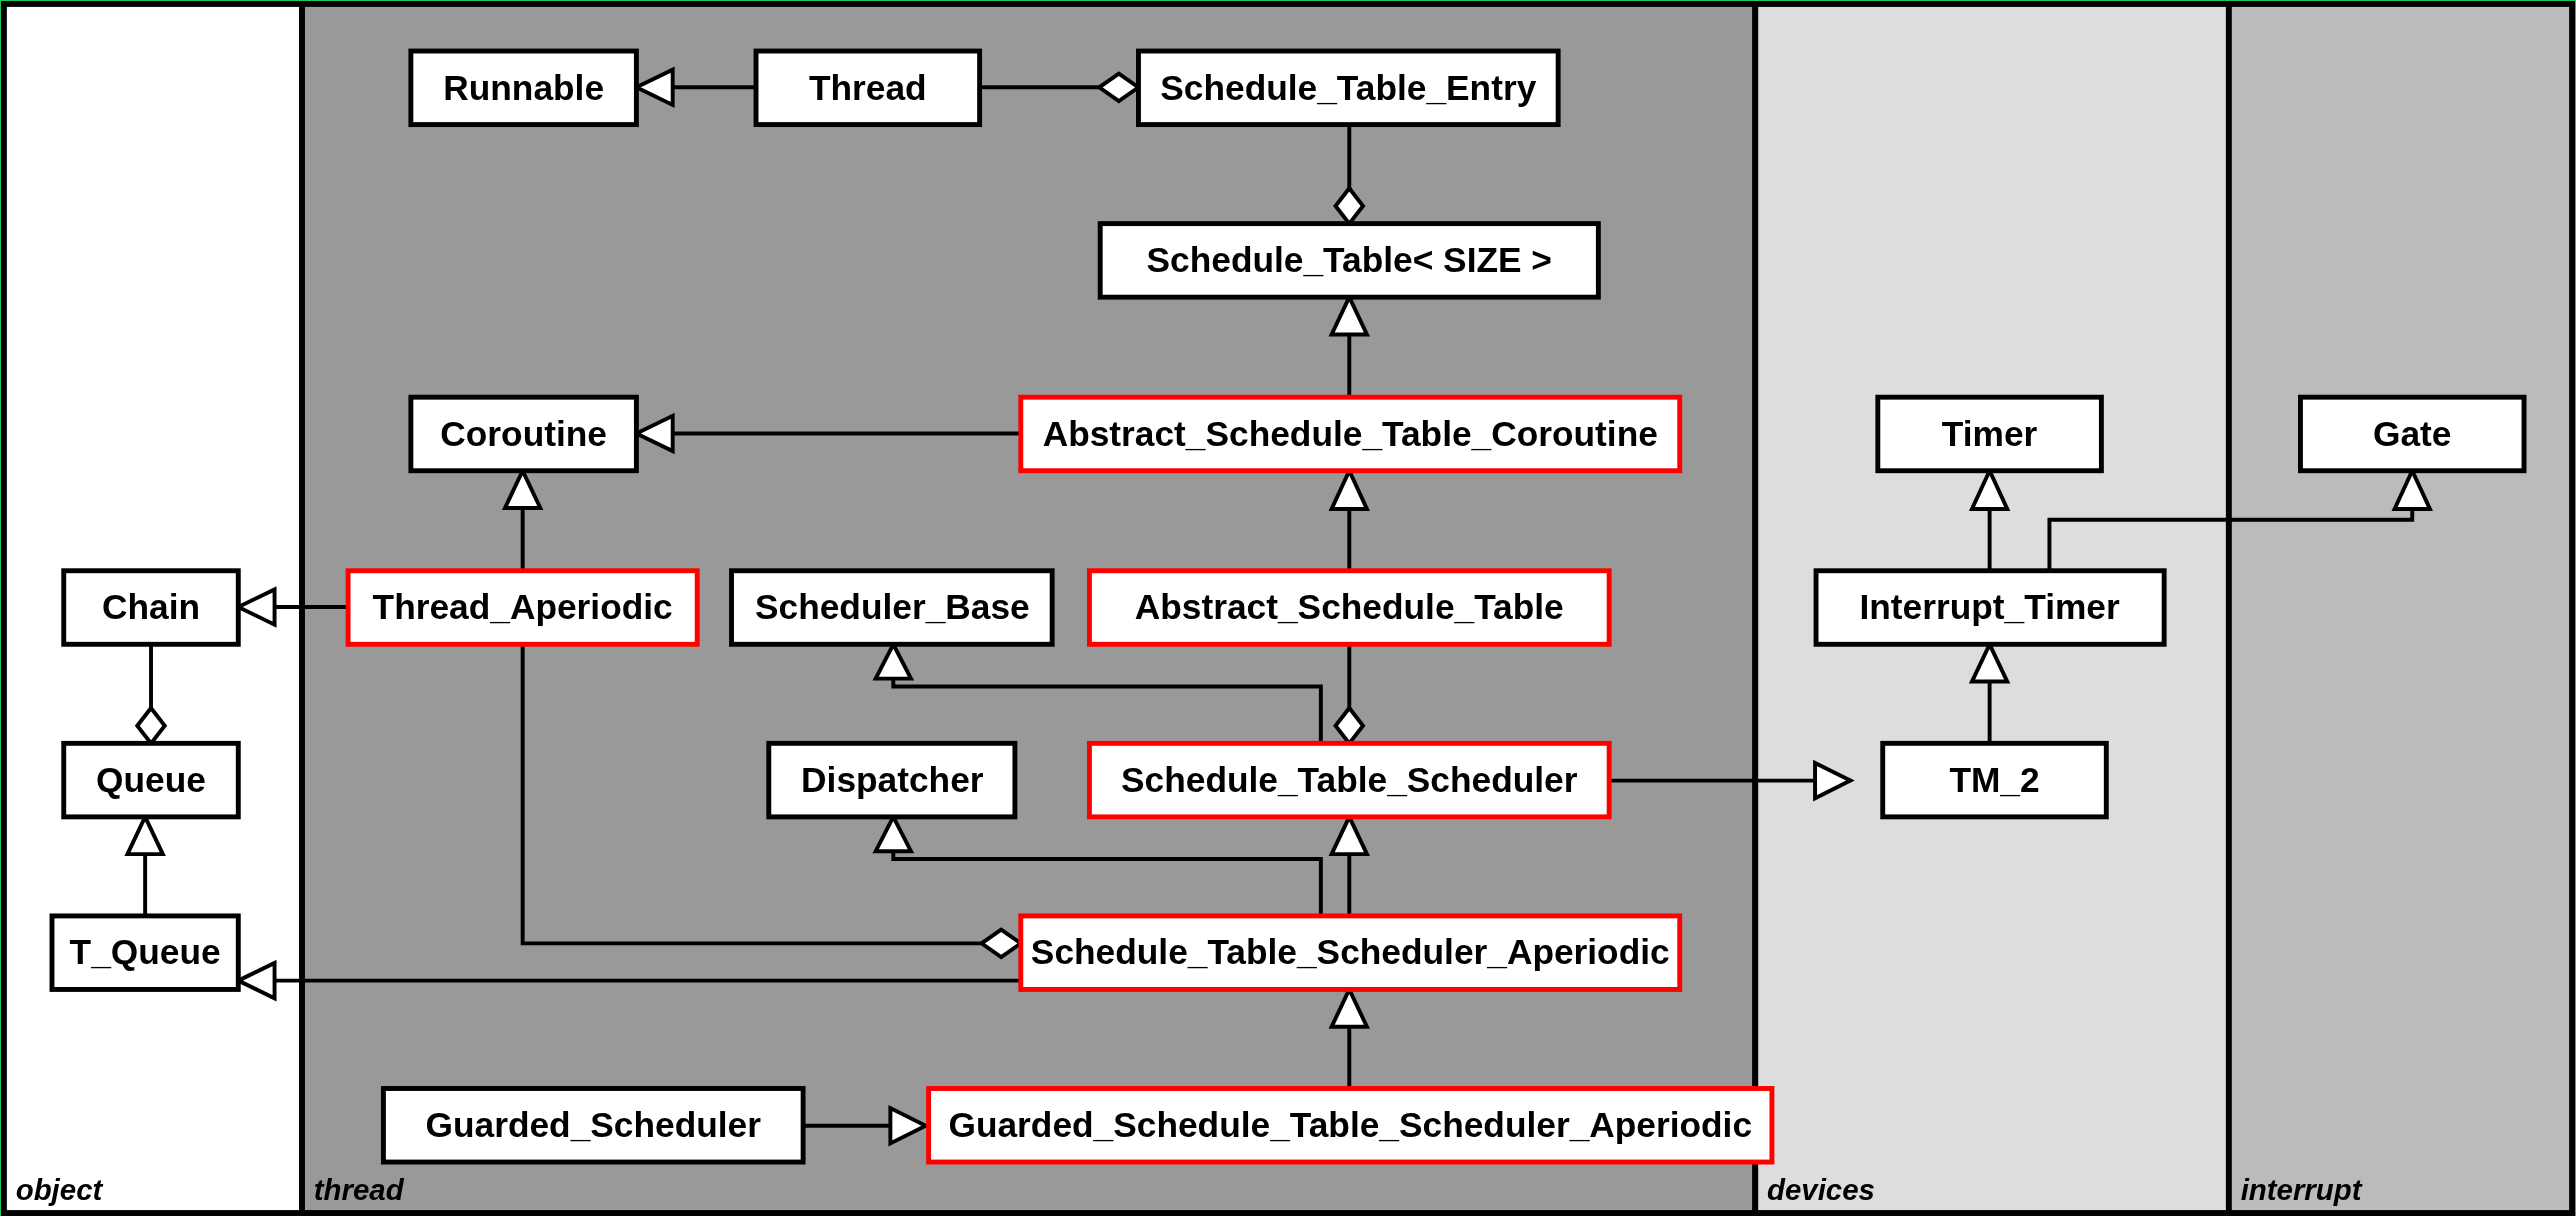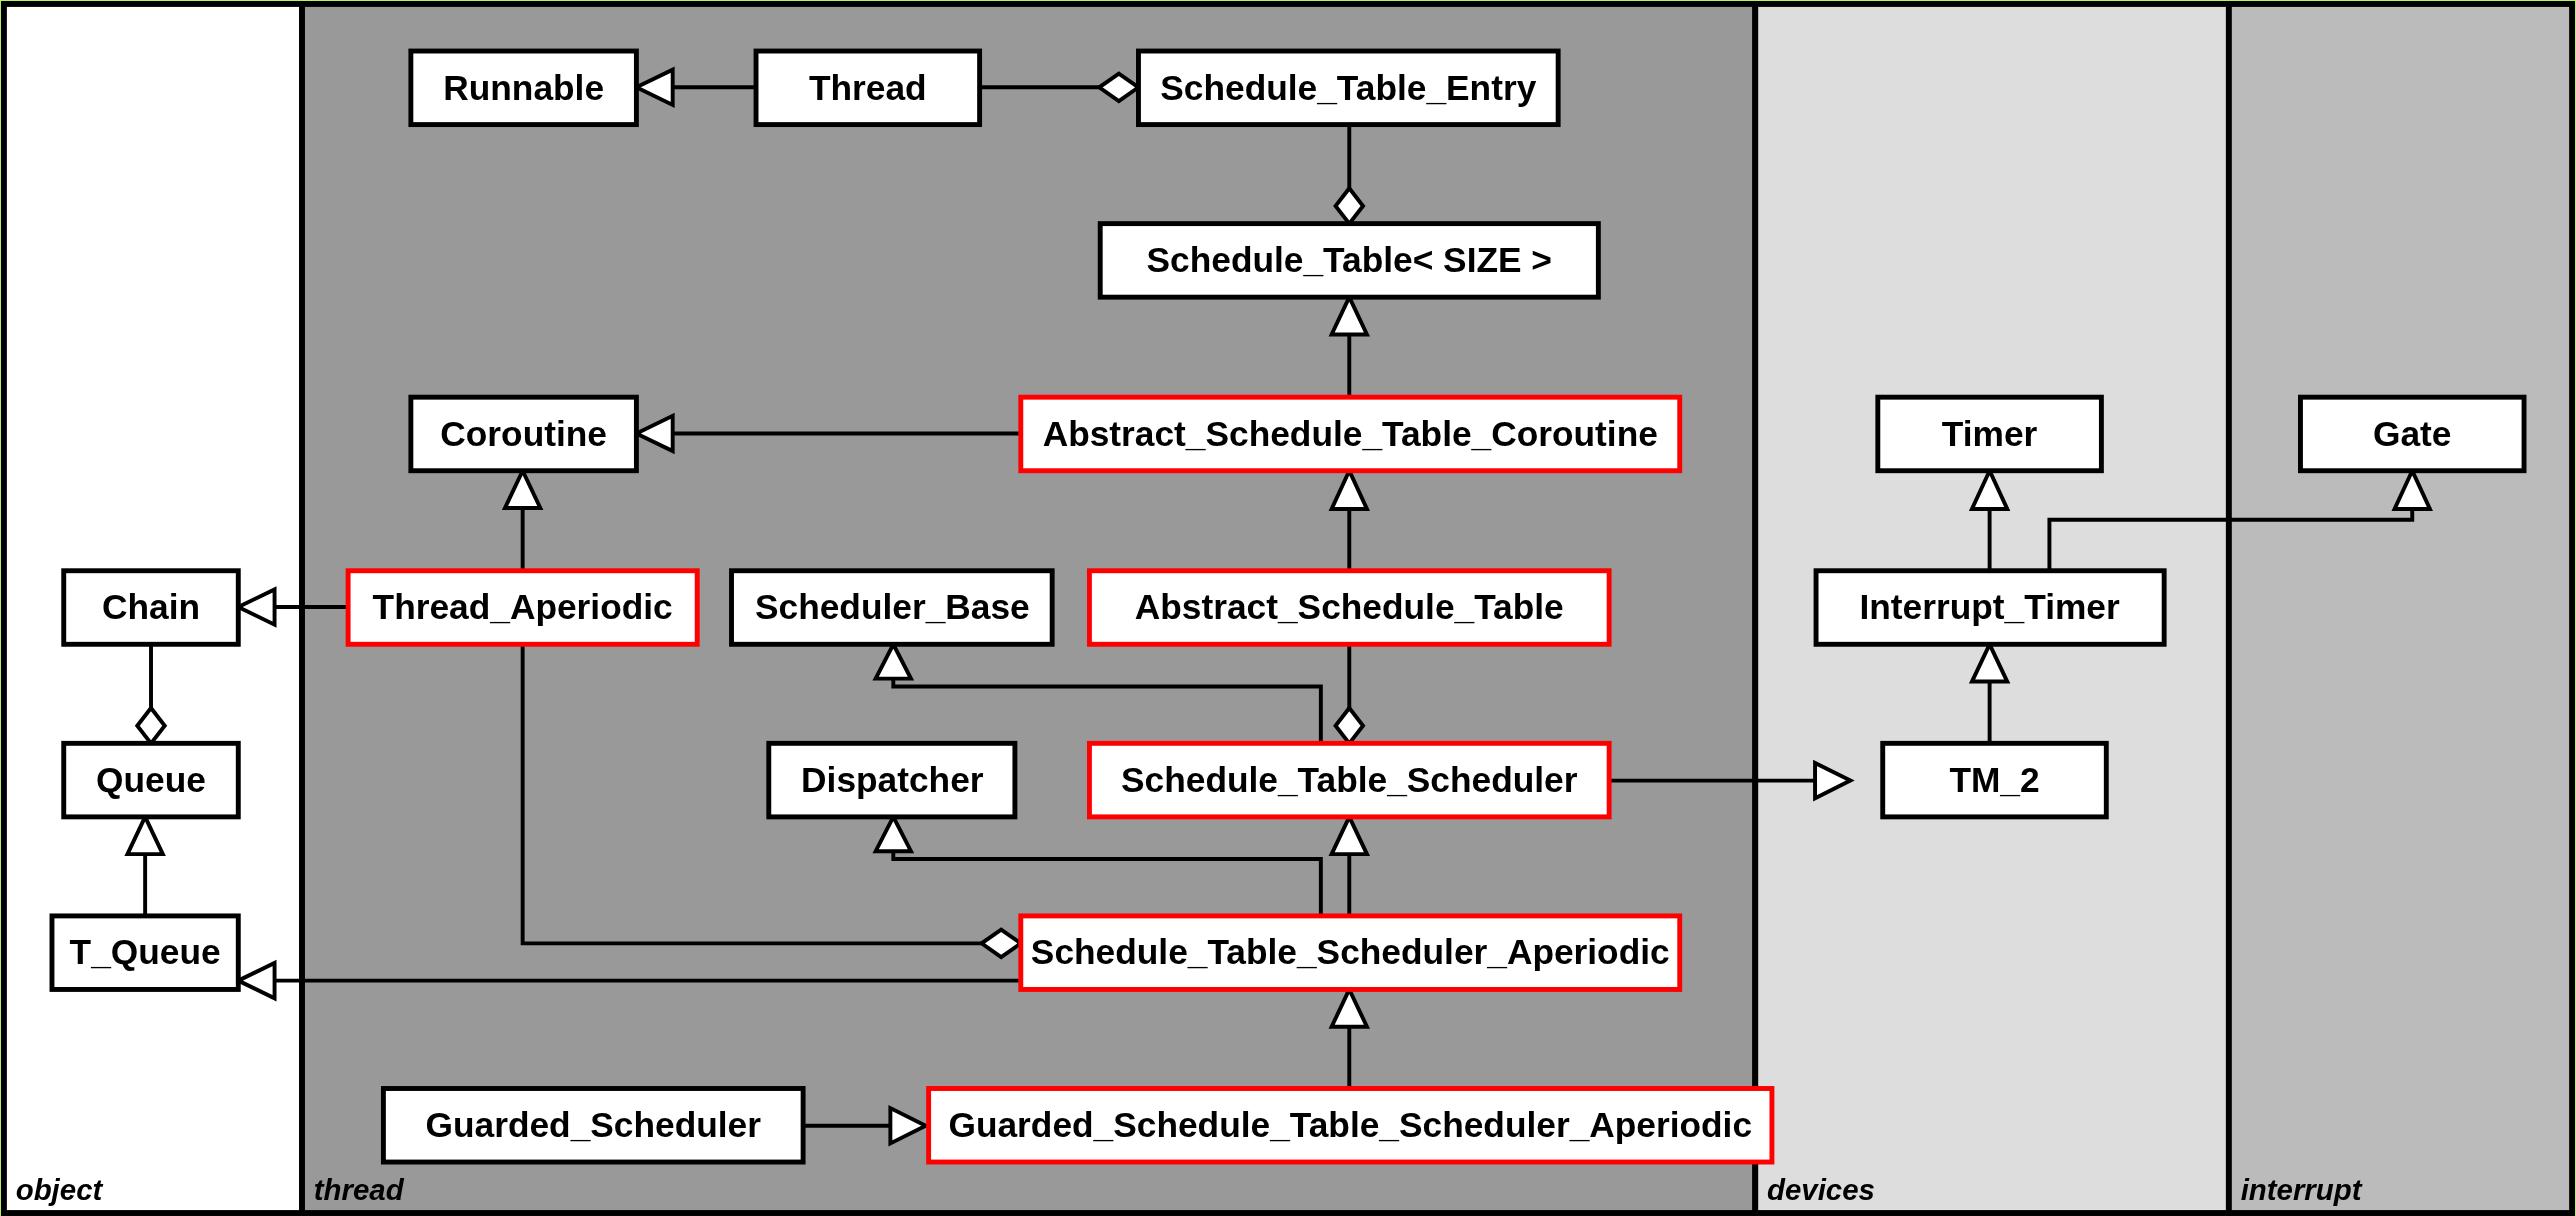--- a/index.html
+++ b/index.html
@@ -7,21 +7,21 @@
     padding: 0;
     background: #ffffff;
   }
   body {
     font-family: "Liberation Sans", sans-serif;
   }
   #stage {
     position: relative;
     width: 2576px;
     height: 1217px;
-    background: #bef264;
+    background: #22c55e;
     overflow: hidden;
   }
   #diagram-svg {
     position: absolute;
     left: 0;
     top: 0;
     width: 2576px;
     height: 1217px;
     display: block;
   }

